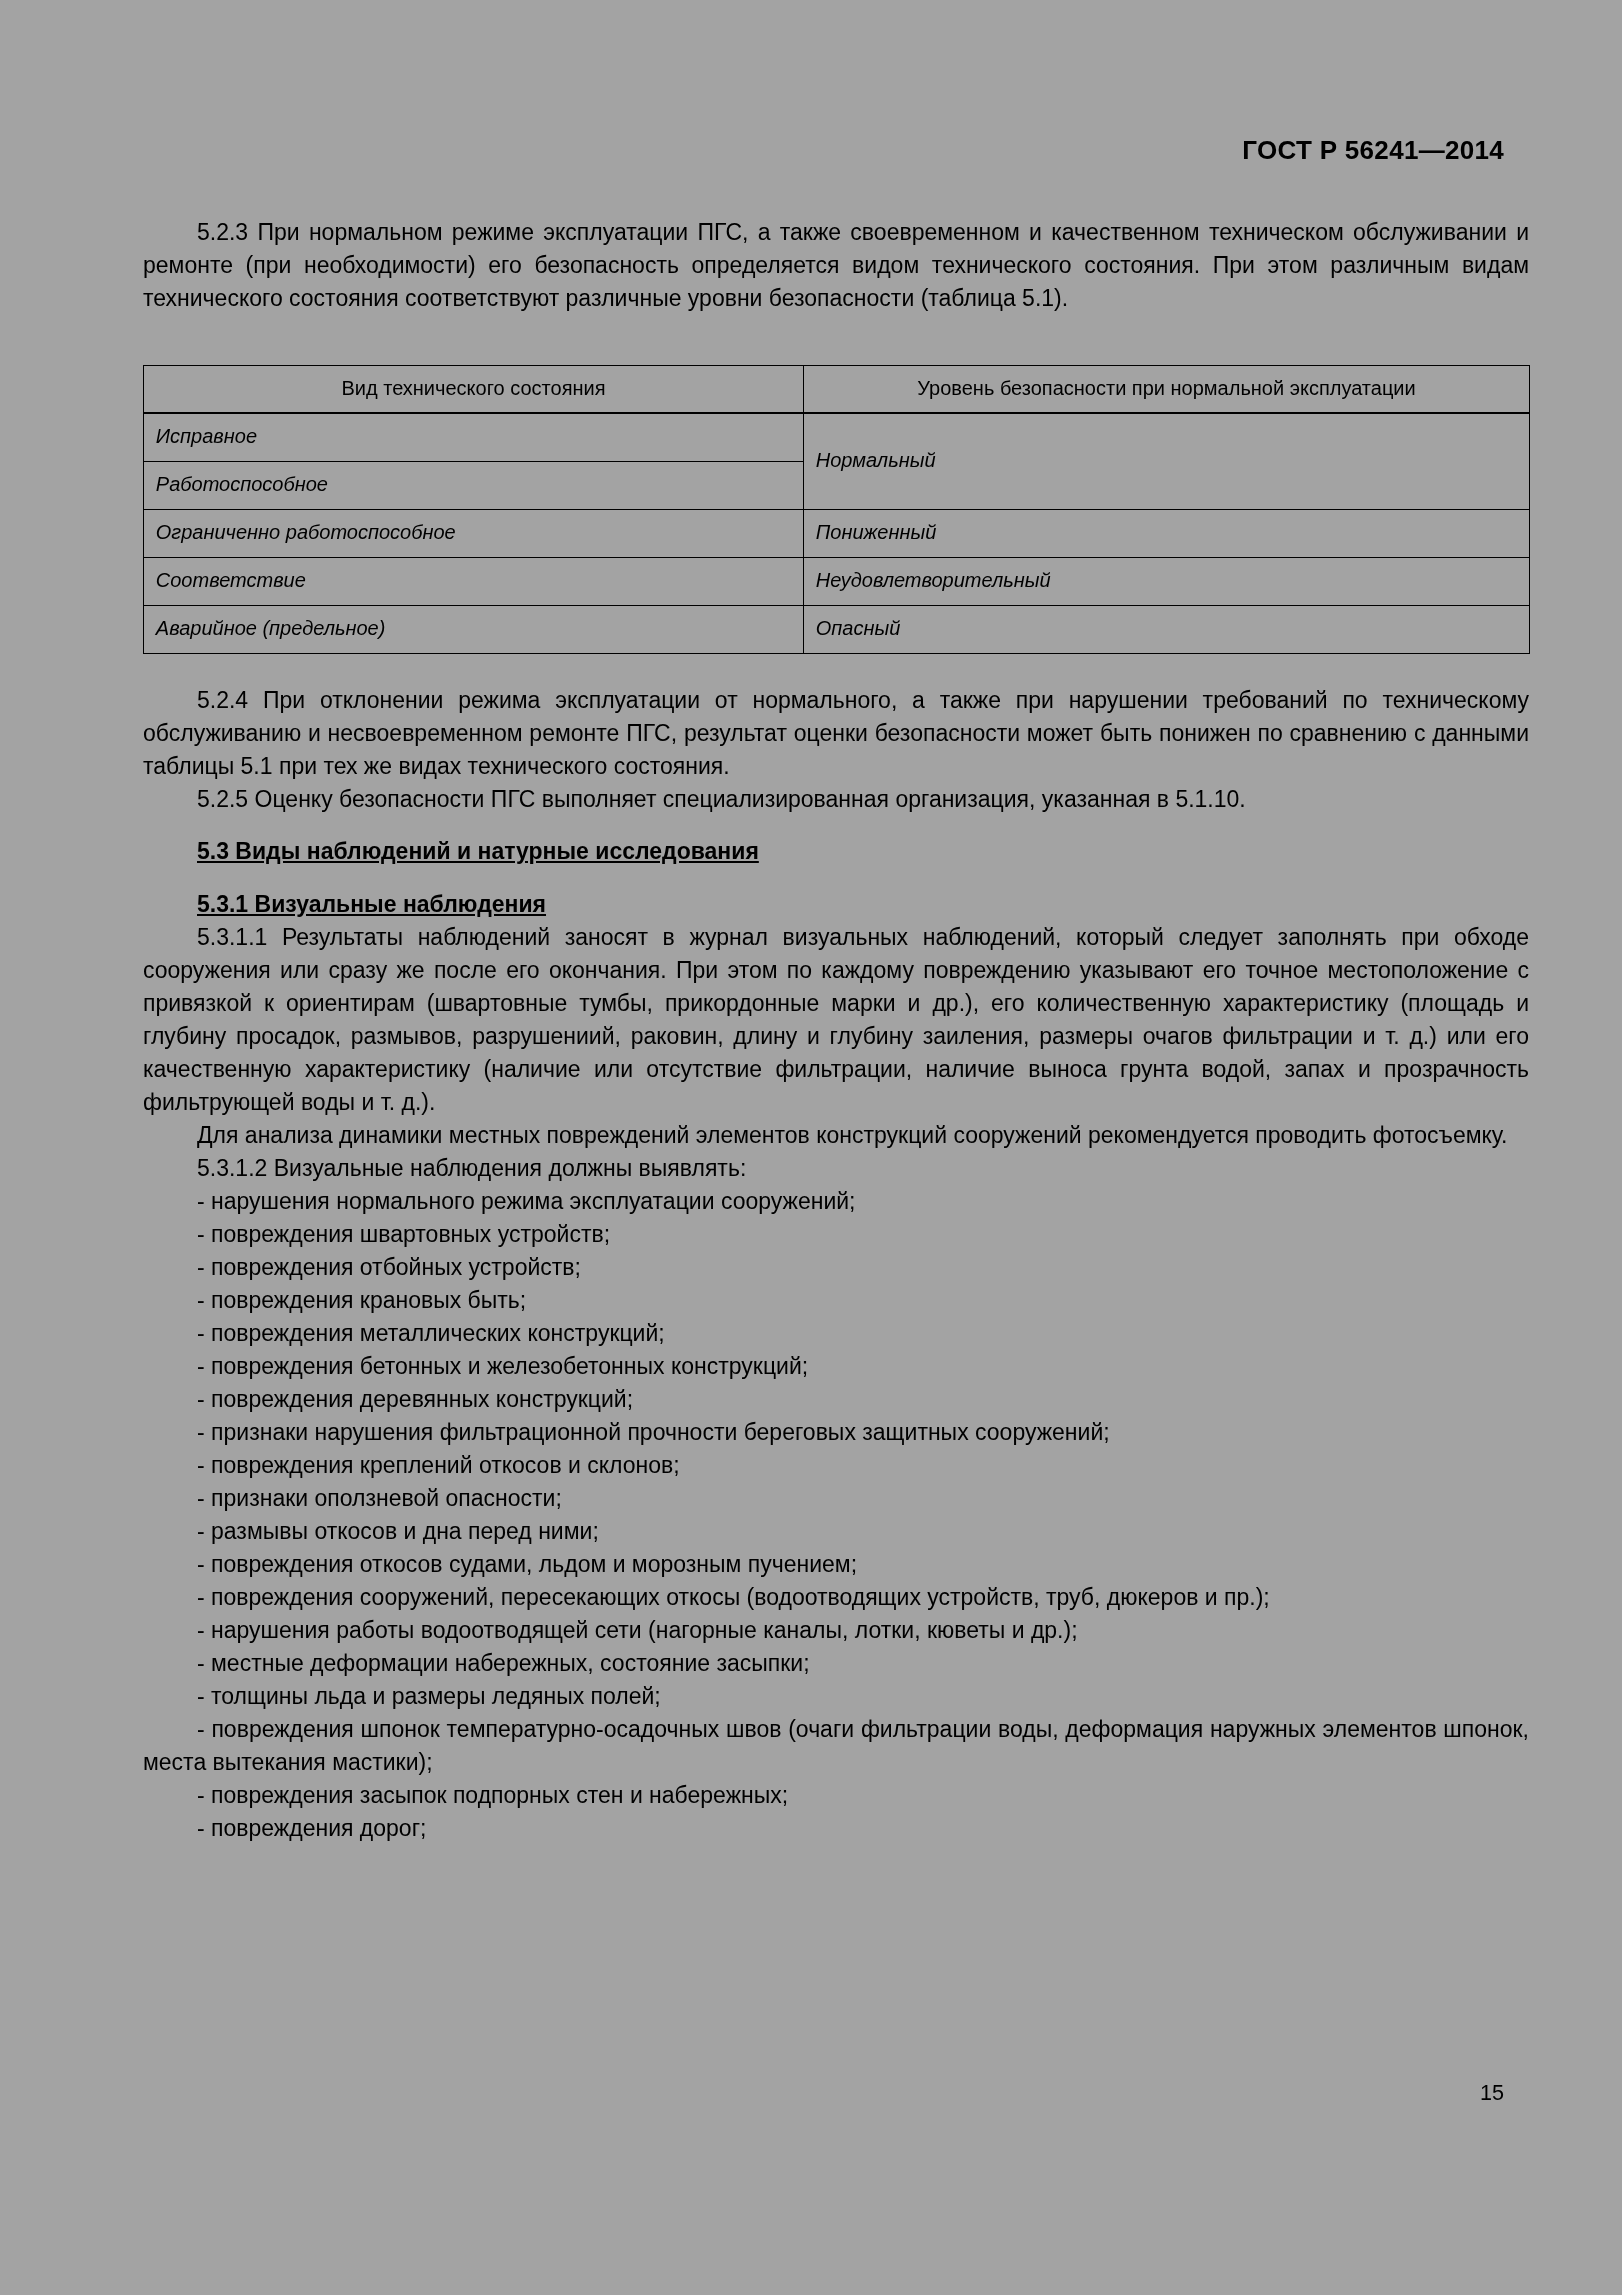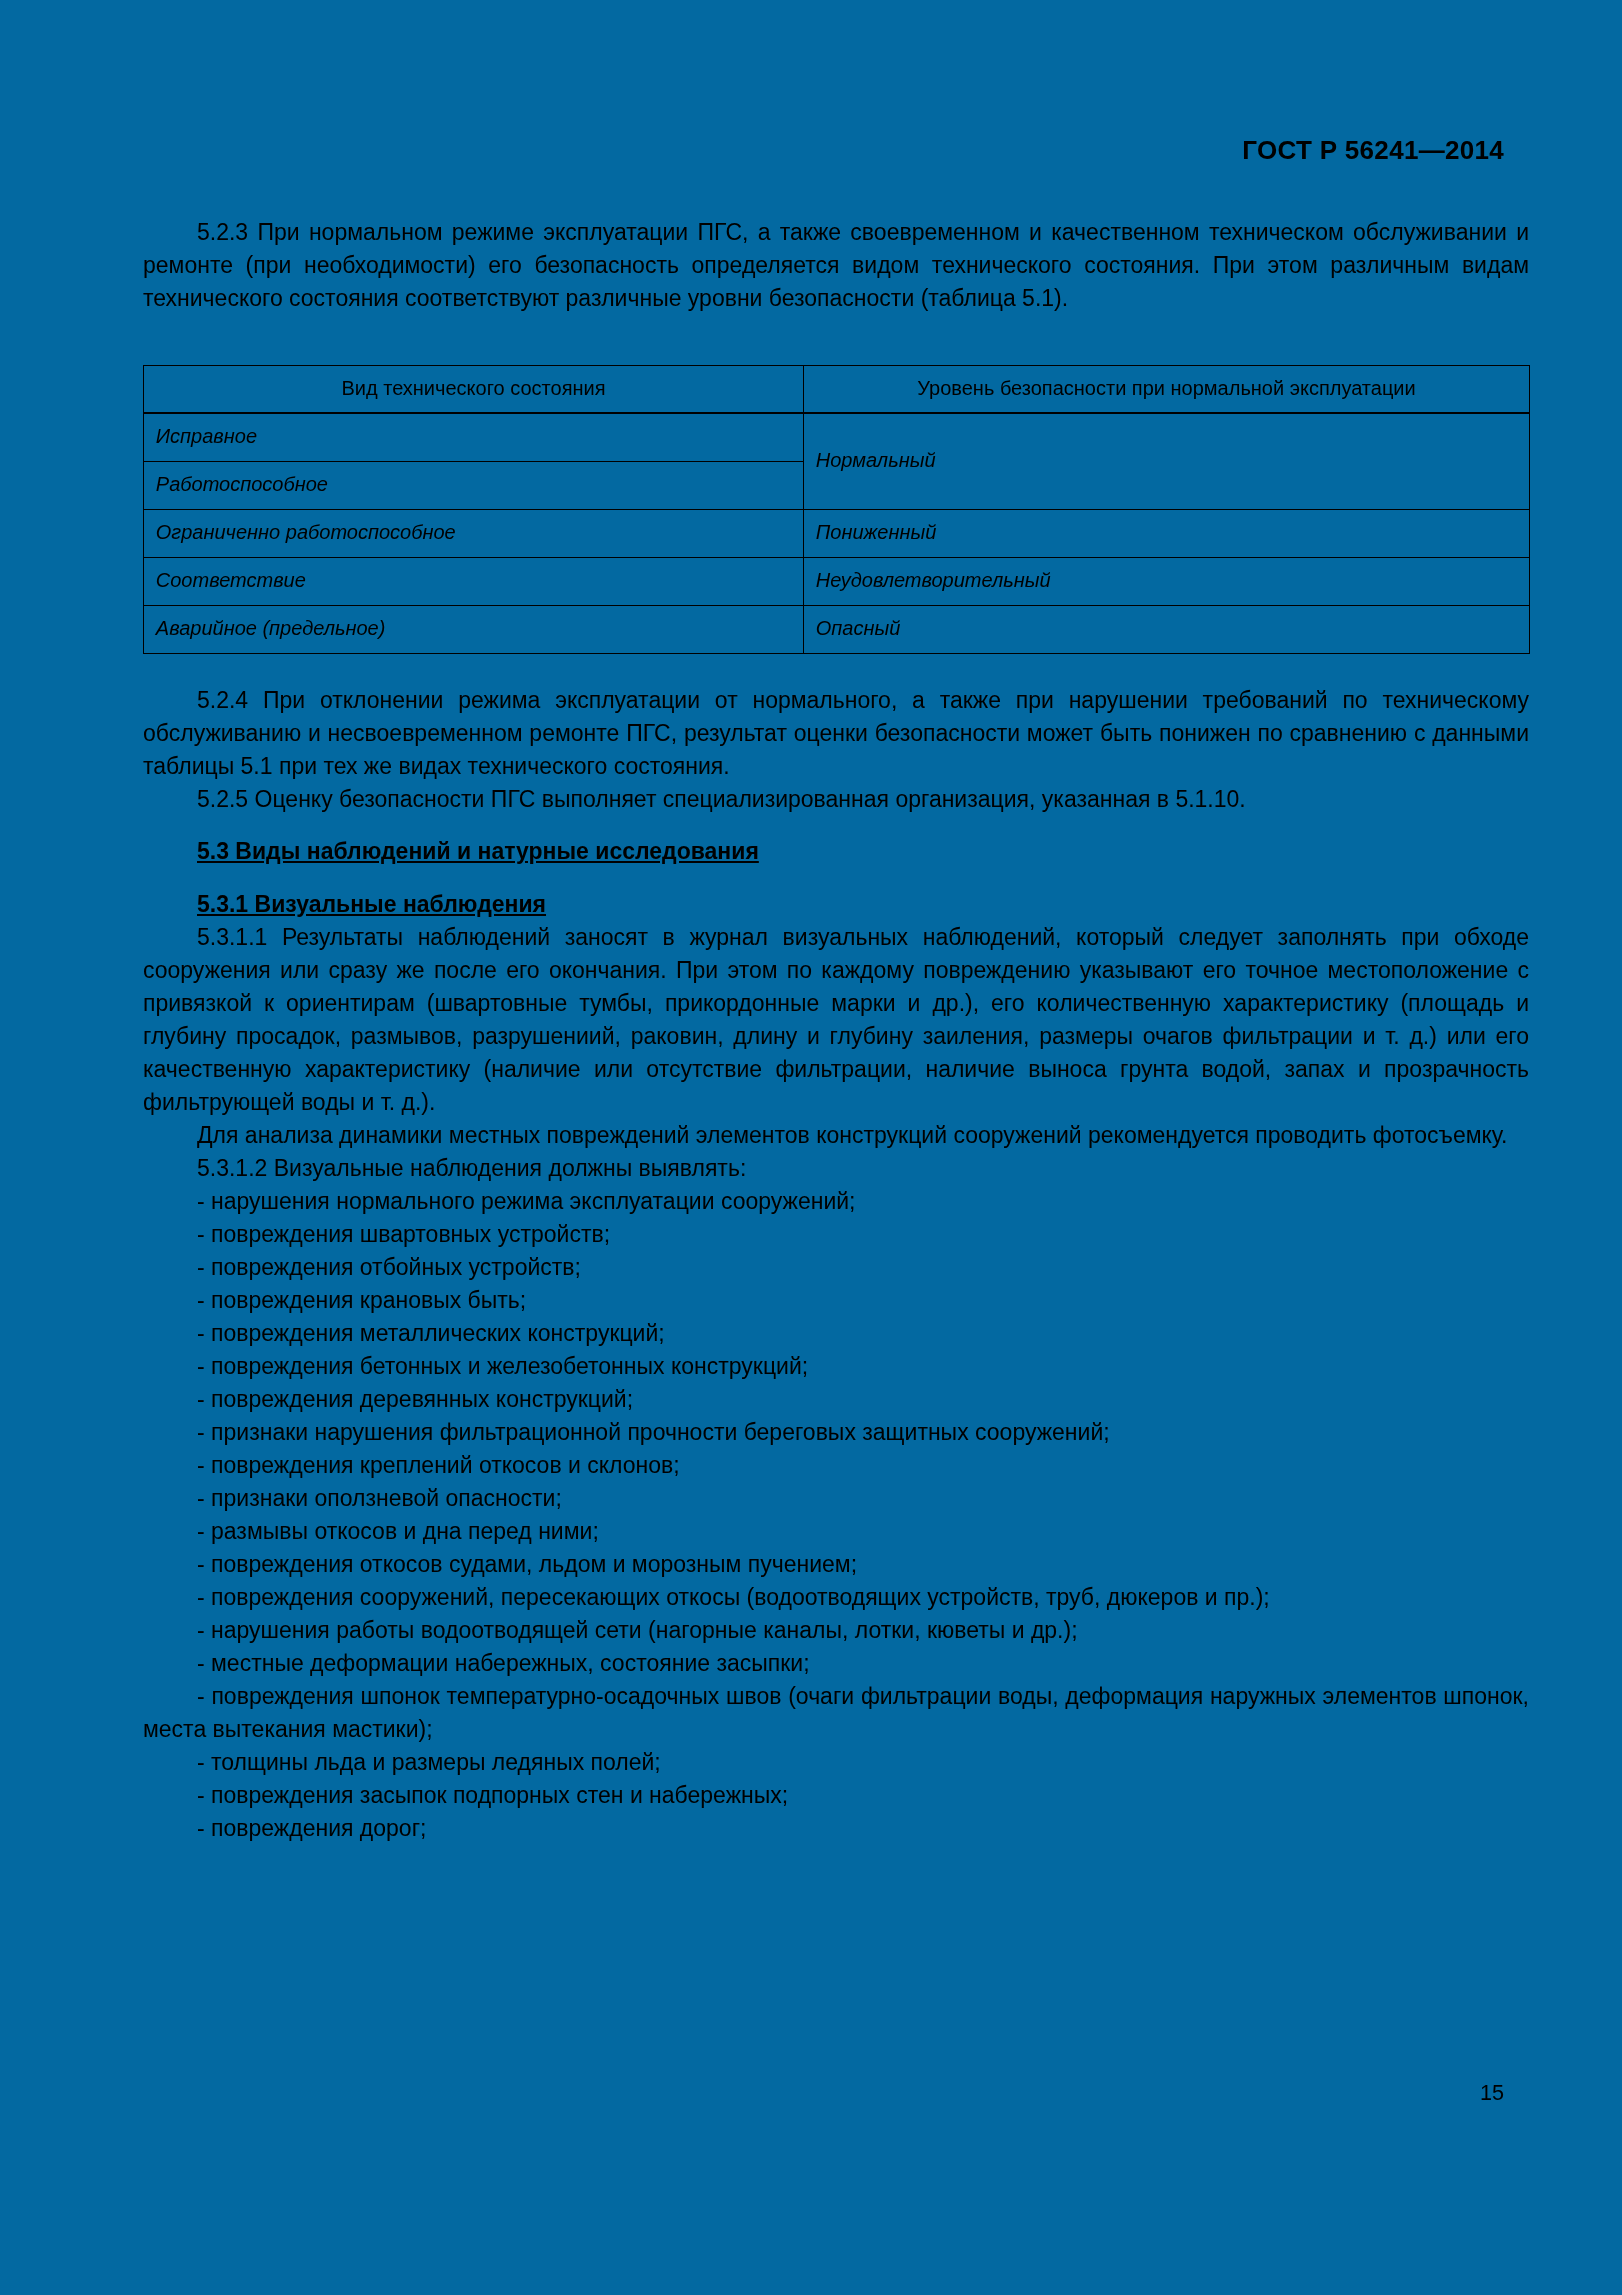--- a/index.html
+++ b/index.html
@@ -8,21 +8,21 @@
     background: #ffffff;
   }
   body {
     font-family: "Liberation Sans", sans-serif;
     color: #000000;
   }
   .page {
     position: relative;
     width: 1623px;
     height: 2295px;
-    background: #0369a1;
+    background: #a3a3a3;
     box-sizing: border-box;
     padding: 0;
     overflow: hidden;
   }
   
   .header {
     position: absolute;
     top: 135px;
     right: 119px;
     font-size: 26px;
@@ -192,22 +192,22 @@
     <p class="bul nojust">- повреждения бетонных и железобетонных конструкций;</p>
     <p class="bul nojust">- повреждения деревянных конструкций;</p>
     <p class="bul nojust">- признаки нарушения фильтрационной прочности береговых защитных сооружений;</p>
     <p class="bul nojust">- повреждения креплений откосов и склонов;</p>
     <p class="bul nojust">- признаки оползневой опасности;</p>
     <p class="bul nojust">- размывы откосов и дна перед ними;</p>
     <p class="bul nojust">- повреждения откосов судами, льдом и морозным пучением;</p>
     <p class="bul">- повреждения сооружений, пересекающих откосы (водоотводящих устройств, труб, дюкеров и пр.);</p>
     <p class="bul nojust">- нарушения работы водоотводящей сети (нагорные каналы, лотки, кюветы и др.);</p>
     <p class="bul nojust">- местные деформации набережных, состояние засыпки;</p>
+    <p class="bul nojust">- толщины льда и размеры ледяных полей;</p>
     <p class="bul">- повреждения шпонок температурно-осадочных швов (очаги фильтрации воды, деформация наружных элементов шпонок, места вытекания мастики);</p>
-    <p class="bul nojust">- толщины льда и размеры ледяных полей;</p>
     <p class="bul nojust">- повреждения засыпок подпорных стен и набережных;</p>
     <p class="bul nojust">- повреждения дорог;</p>
 
   </div>
 
   <div class="pageno">15</div>
 
 </div>
 
 

